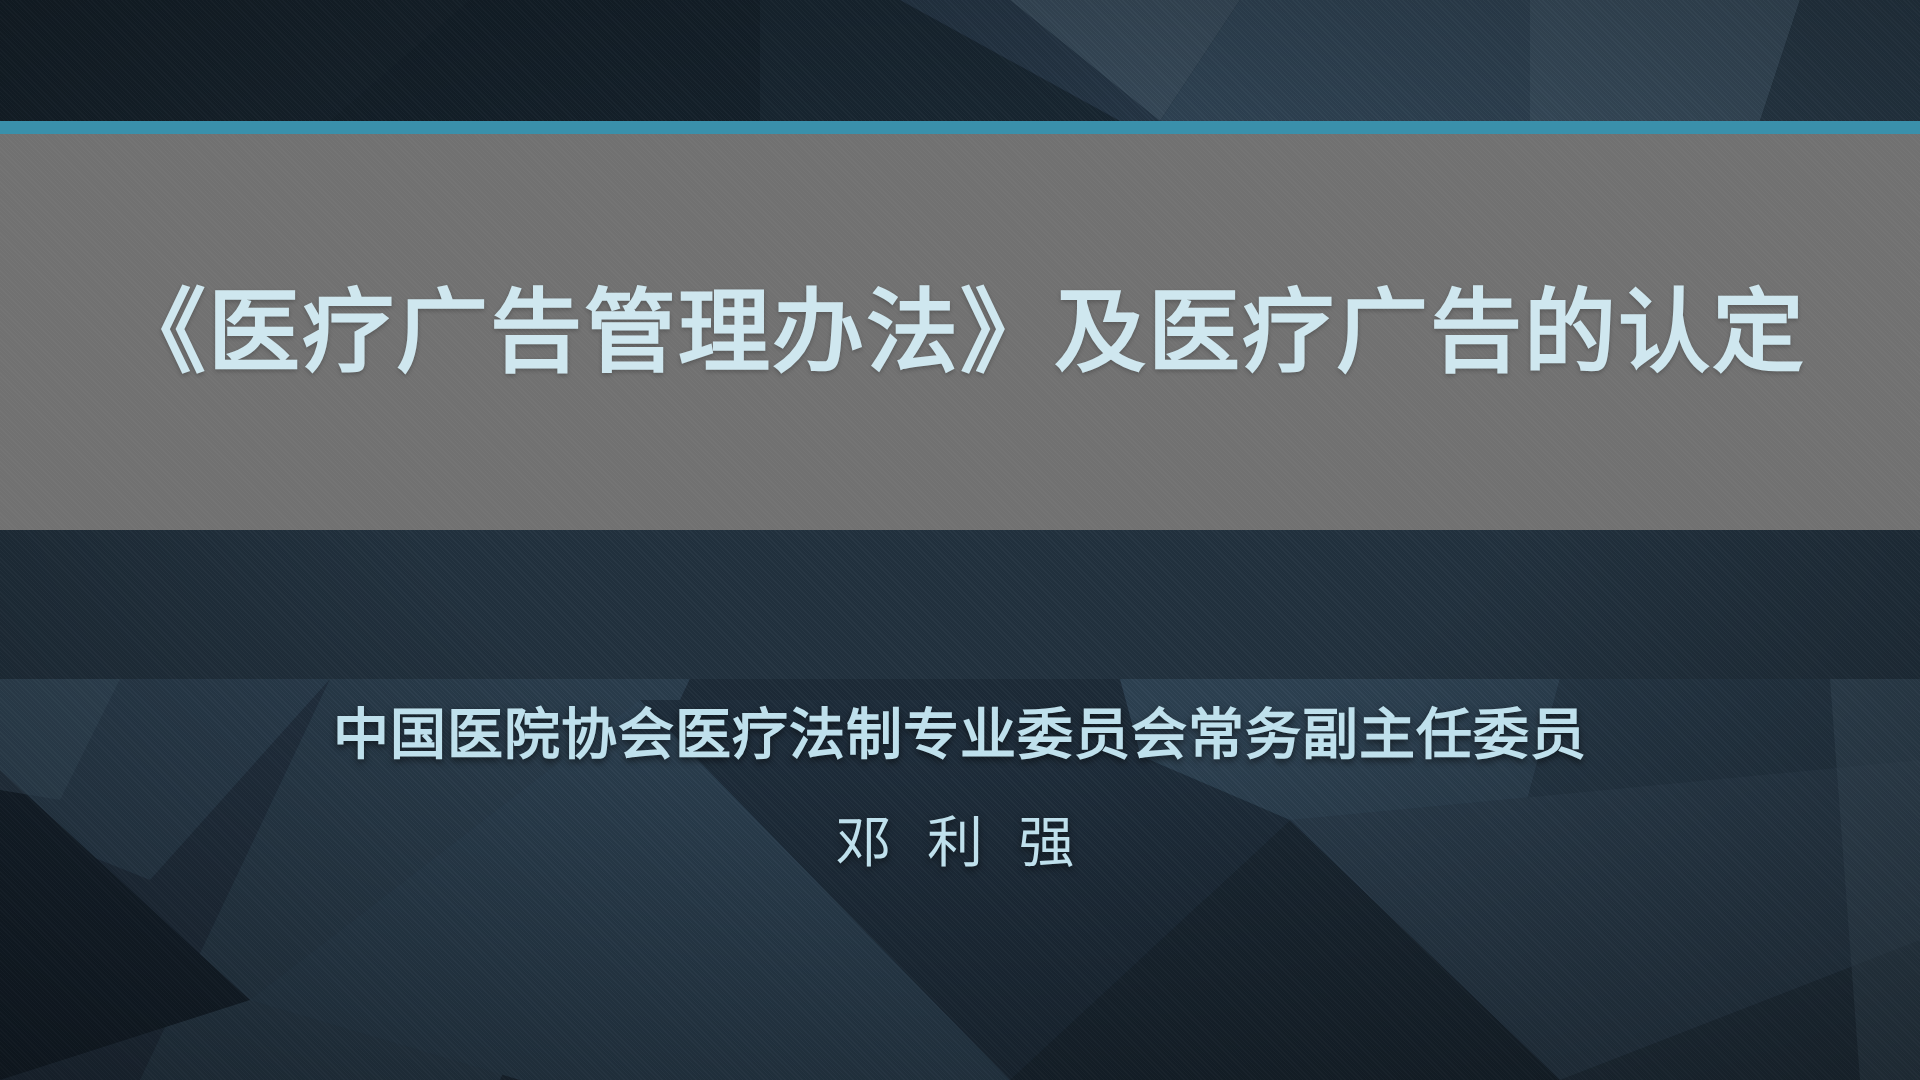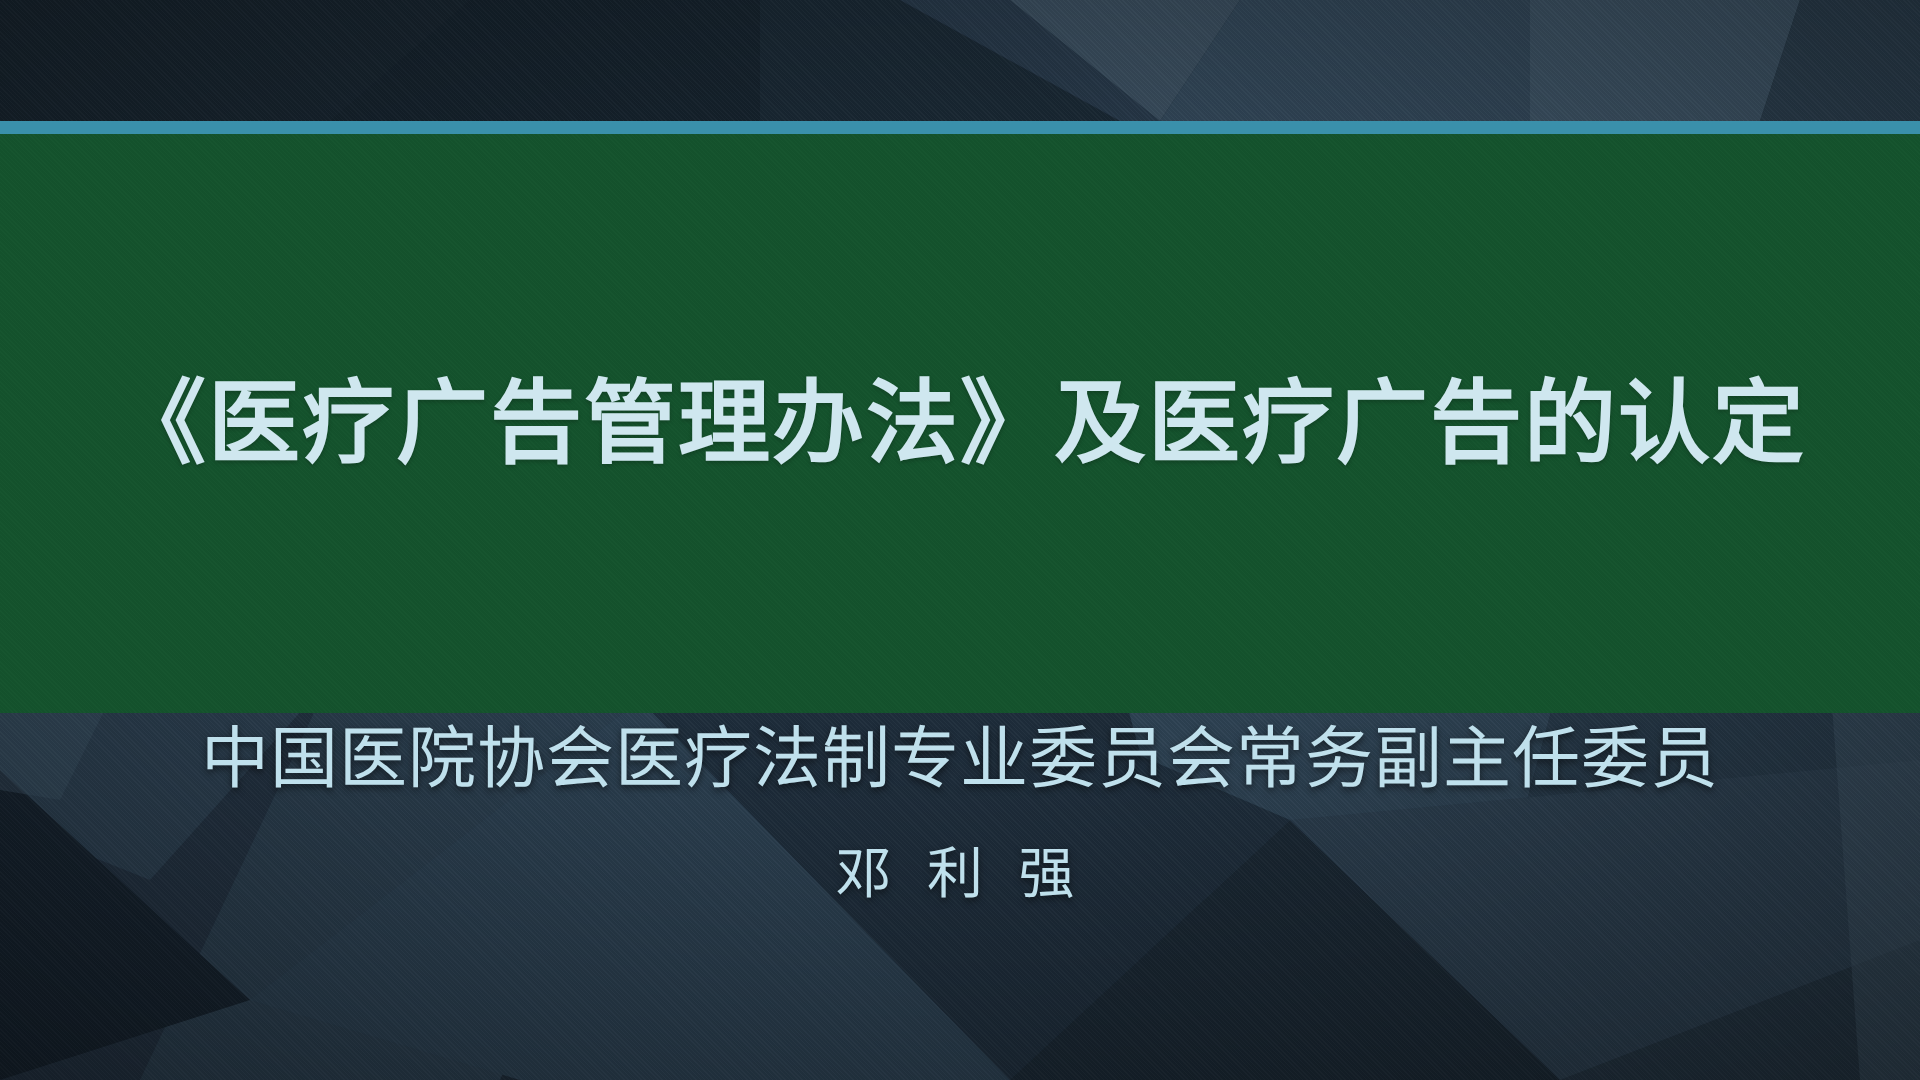--- a/index.html
+++ b/index.html
@@ -63,22 +63,22 @@
     height: 13px;
     background: #3a90ab;
   }
 
   
   .title-panel {
     position: absolute;
     left: 0;
     top: 134px;
     width: 1920px;
-    height: 579px;
-    background: #14532d;
+    height: 396px;
+    background: #737373;
     display: flex;
     align-items: center;
     justify-content: center;
   }
   .title-panel::after {
     
     content: "";
     position: absolute;
     inset: 0;
     background-image:
@@ -110,27 +110,26 @@
     position: absolute;
     left: 0;
     top: 700px;
     width: 1920px;
     text-align: center;
     z-index: 3;
   }
 
   .affiliation {
     color: #bfe0ec;
-    font-size: 68px;
-    font-weight: normal;
+    font-size: 56px;
+    font-weight: bold;
     letter-spacing: 1px;
     line-height: 1.25;
     white-space: nowrap;
     text-shadow: 0 3px 7px rgba(0,0,0,0.55);
-    margin-top: 16px;
   }
 
   .presenter {
     margin-top: 38px;
     color: #bfe0ec;
     font-size: 56px;
     font-weight: normal;
     letter-spacing: 10px;
     line-height: 1.25;
     white-space: nowrap;

